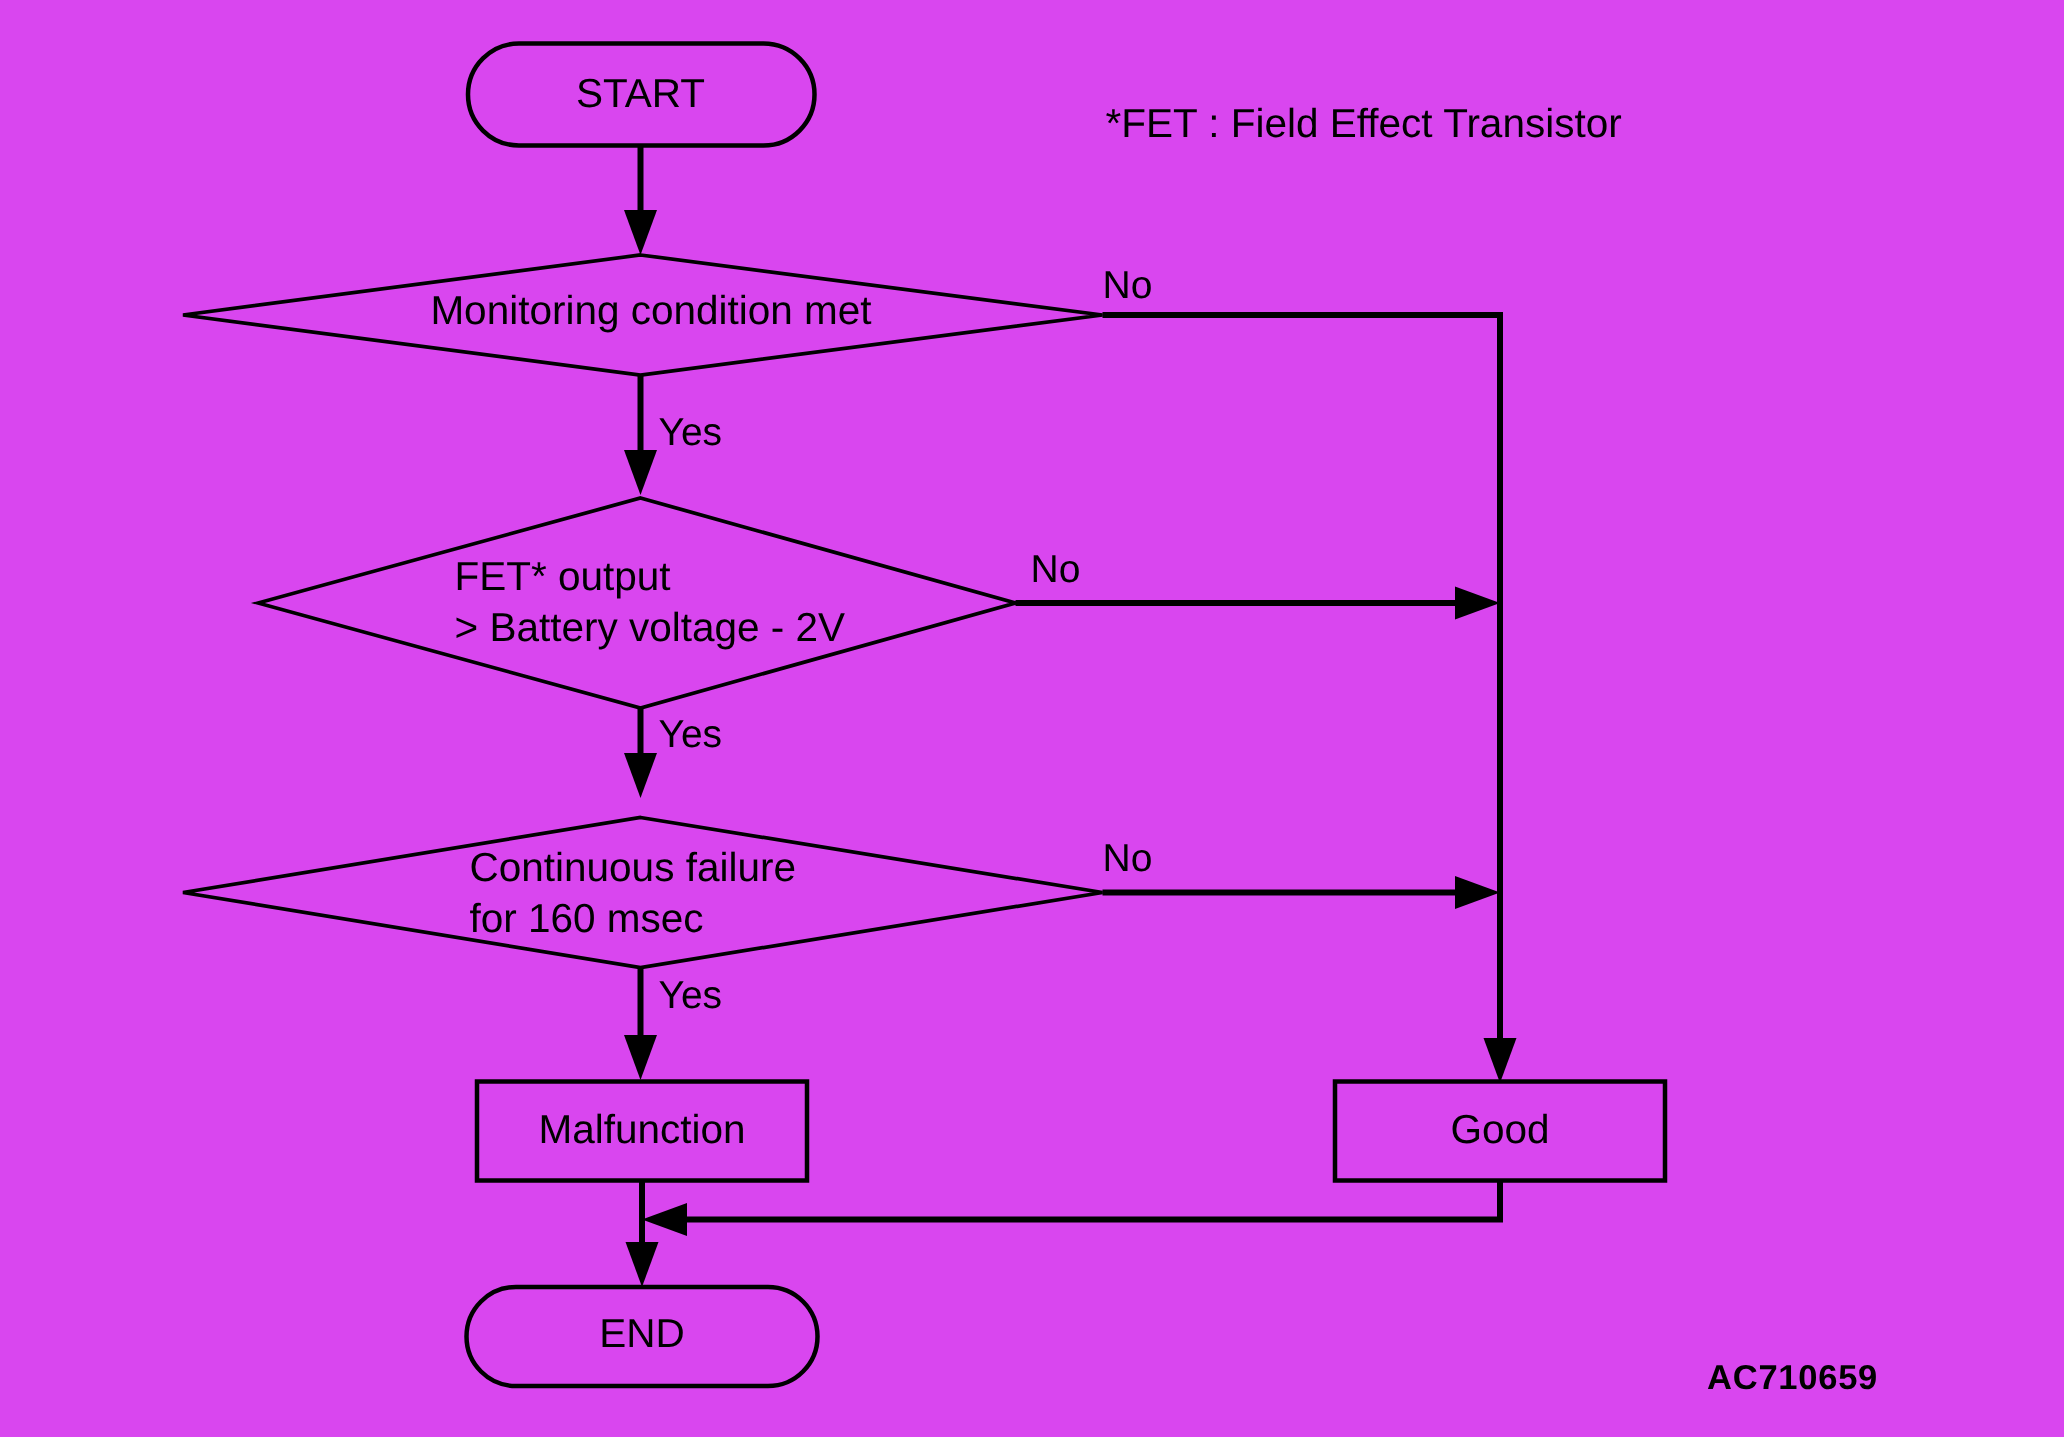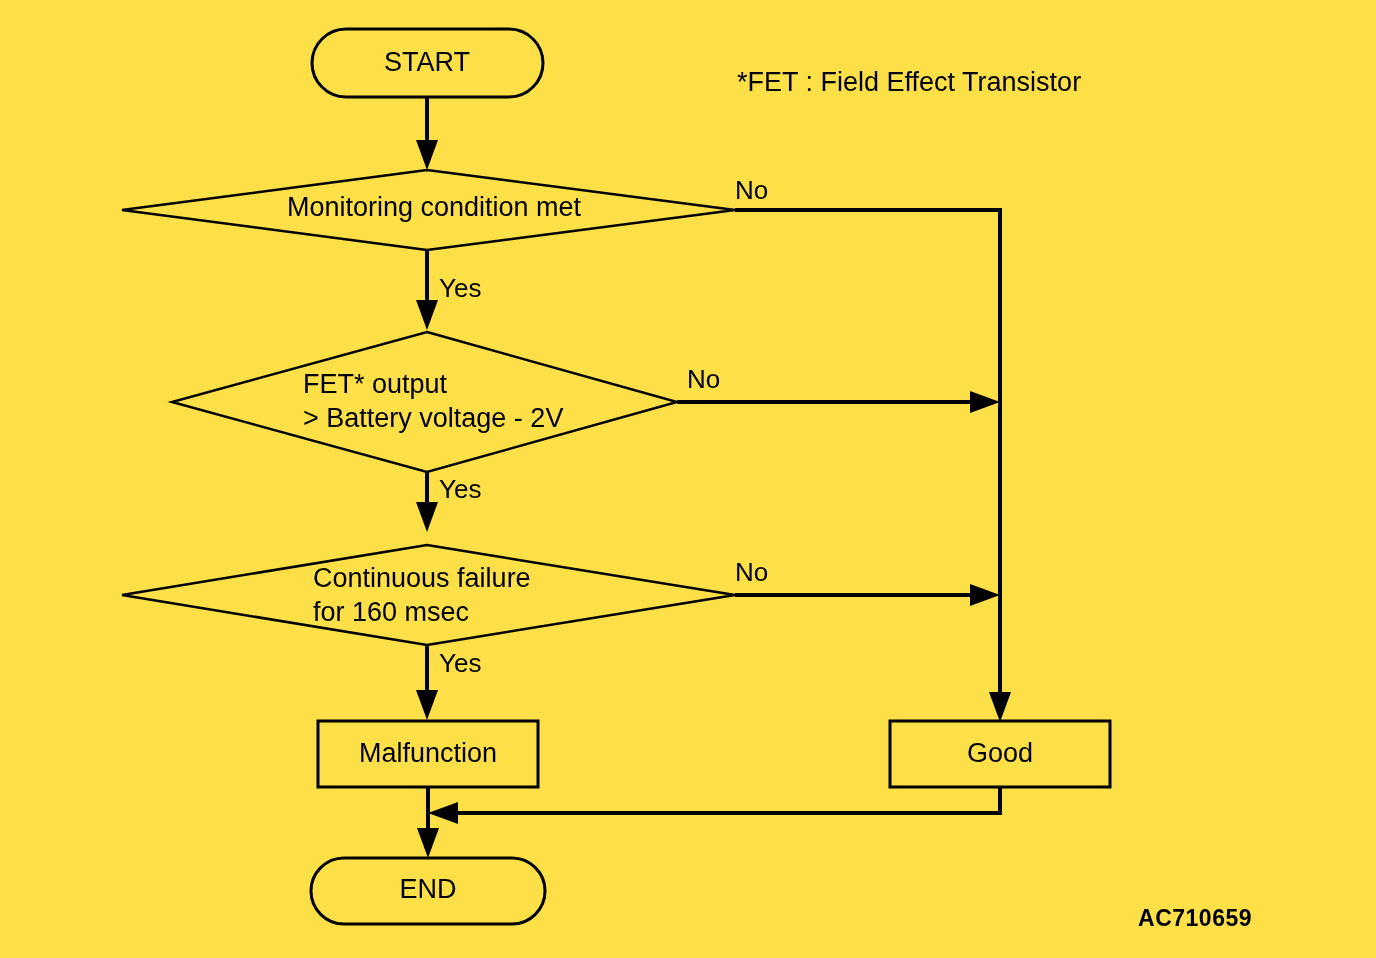--- a/index.html
+++ b/index.html
@@ -7,21 +7,21 @@
     padding: 0;
     background: #ffffff;
   }
   body {
     font-family: "Liberation Sans", sans-serif;
   }
   #page {
     position: relative;
     width: 1376px;
     height: 958px;
-    background: #fde047;
+    background: #d946ef;
     overflow: hidden;
     text-decoration: underline;
   }
   svg.flow {
     position: absolute;
     left: 0;
     top: 0;
     width: 1376px;
     height: 958px;
   }

